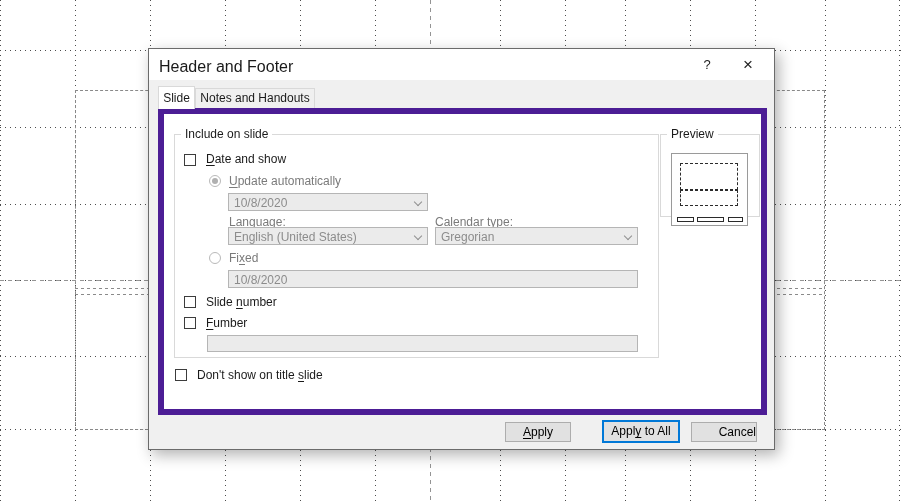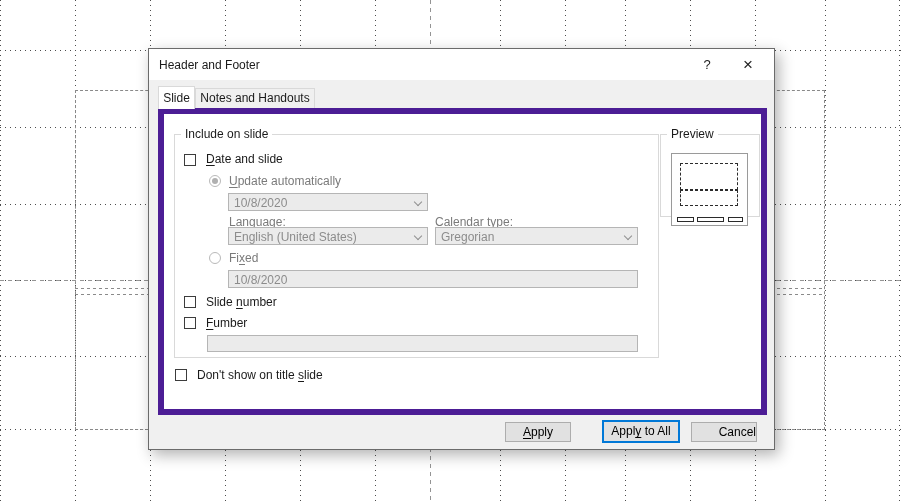--- a/index.html
+++ b/index.html
@@ -20,21 +20,21 @@
   .table-rect { position:absolute; left:75px; top:90px; width:750px; height:340px;
           border:1px dashed #8a8a8a; }
   .row-line { position:absolute; left:75px; width:750px; height:1px;
           background-image:repeating-linear-gradient(to right,#8a8a8a 0 3px,transparent 3px 6px); }
 
   
   .dialog { position:absolute; left:148px; top:48px; width:627px; height:402px;
             background:#f0f0f0; border:1px solid #6b6b6b;
             box-shadow:4px 5px 14px rgba(0,0,0,0.30); z-index:10; }
   .titlebar { position:absolute; left:0; top:0; right:0; height:31px; background:#fff; }
-  .titlebar .title { position:absolute; left:10px; top:9px; font-size:12px; color:#1a1a1a; }
+  .titlebar .title { position:absolute; left:10px; top:9px; font-size:16px; color:#1a1a1a; }
   .tb-btn { position:absolute; top:0; height:31px; background:transparent; border:none;
             font-family:"Liberation Sans",sans-serif; color:#222; cursor:default; }
   .tb-btn.help { right:50px; width:34px; font-size:13px; }
   .tb-btn.close { right:8px; width:36px; font-size:17px; font-weight:300; }
 
   .tab { position:absolute; text-align:center; border:1px solid #d9d9d9; border-bottom:none; }
   .tab.active { left:9px; top:37px; width:37px; height:23px; line-height:22px; background:#fff; z-index:3; }
   .tab.inactive { left:46px; top:39px; width:120px; height:20px; line-height:19px; background:#f0f0f0; z-index:1; }
 
   .panel { position:absolute; left:9px; top:59px; width:609px; height:307px;
@@ -111,21 +111,21 @@
 
     <div class="tab active">Slide</div>
     <div class="tab inactive">Notes and Handouts</div>
 
     <div class="panel">
 
       <div class="group include-group">
         <span class="legend">Include on slide</span>
 
         <span class="checkbox" style="left:9px; top:19px;"></span>
-        <span class="abs lbl" style="left:31px; top:17px;"><span></span><u>D</u><span>ate and slide</span></span>
+        <span class="abs lbl" style="left:31px; top:17px;"><span></span><u>D</u><span>ate and show</span></span>
 
         <span class="radio" style="left:34px; top:40px;">
             <span class="dot"></span>
           </span>
         <span class="abs lbl dis" style="left:54px; top:39px;"><span></span><u>U</u><span>pdate automatically</span></span>
 
         <div class="combo" style="left:53px; top:58px; width:200px;">
           <span class="val">10/8/2020</span>
           <span class="chev"></span>
         </div>

